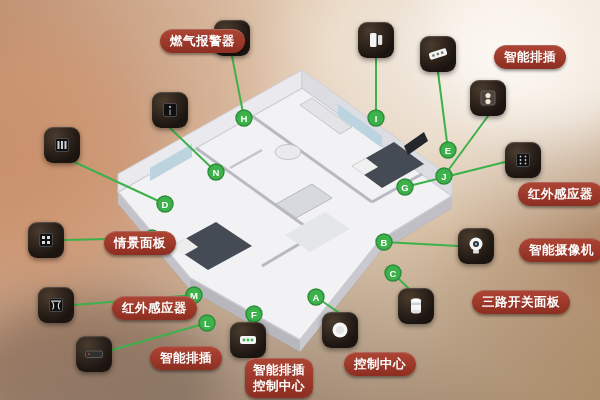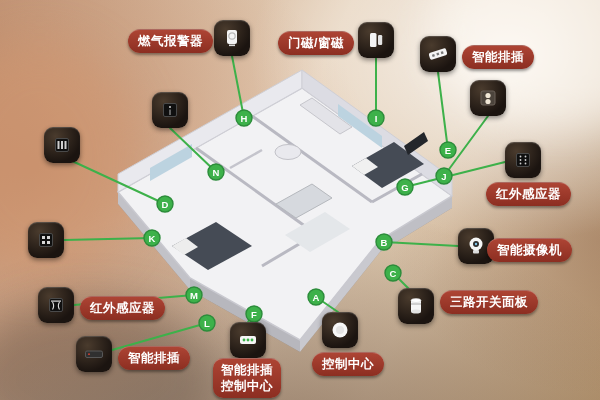--- a/index.html
+++ b/index.html
@@ -21,21 +21,21 @@
   .icon-box{
     position:absolute;width:36px;height:36px;border-radius:9px;
     background:radial-gradient(circle at 32% 26%, #4a3b2d, #1b1410 72%);
     box-shadow:0 2px 5px rgba(0,0,0,.45), inset 0 1px 1px rgba(255,255,255,.18);
     display:flex;align-items:center;justify-content:center;
   }
   .lbl{
     position:absolute;background:linear-gradient(#ad4434,#8c2e21);
     color:#fff;font-size:12.5px;font-weight:600;letter-spacing:.5px;
     padding:3px 10px;border-radius:13px;white-space:nowrap;
-    box-shadow:0 2px 3px rgba(0,0,0,.4);border-top:1px solid rgba(255,255,255,.28);
+    box-shadow:0 2px 3px rgba(0,0,0,.4);border-top:1px solid rgba(255,255,255,.28);margin-left:32px;
   }
   .lbl.two-line{white-space:pre-line;text-align:center;line-height:1.3;border-radius:10px;padding:3px 8px;}
   .marker-circle{fill:#3db14a;stroke:#2c8c3a;stroke-width:1.4;}
   .marker-letter{fill:#fff;font-size:9.5px;font-weight:bold;text-anchor:middle;font-family:"Liberation Sans",sans-serif;}
   .conn{stroke:#3db14a;stroke-width:2;fill:none;stroke-linecap:round;}
 </style>
 </head>
 <body>
 
 <div class="stage">
@@ -255,22 +255,22 @@
       </svg>
   </div>
   <div class="icon-box" style="left:322px;top:312px">
     <svg width="22" height="22">
         <rect x="3.5" y="3.5" width="15" height="15" rx="7.5" fill="#f7f7f7"></rect>
         <circle cx="11" cy="11" r="4" fill="#e4e4e4"></circle>
       </svg>
   </div>
 
   <div class="lbl" style="left:128px;top:29px">燃气报警器</div>
-  <div class="lbl" style="left:278px;top:31px">门磁/窗磁</div>
   <div class="lbl" style="left:462px;top:45px">智能排插</div>
+  <div class="lbl" style="left:72px;top:231px">情景面板</div>
   <div class="lbl" style="left:486px;top:182px">红外感应器</div>
   <div class="lbl" style="left:487px;top:238px">智能摄像机</div>
   <div class="lbl" style="left:80px;top:296px">红外感应器</div>
   <div class="lbl" style="left:440px;top:290px">三路开关面板</div>
   <div class="lbl" style="left:118px;top:346px">智能排插</div>
   <div class="lbl two-line" style="left:213px;top:358px">智能排插
 控制中心</div>
   <div class="lbl" style="left:312px;top:352px">控制中心</div>
 </div>
 

